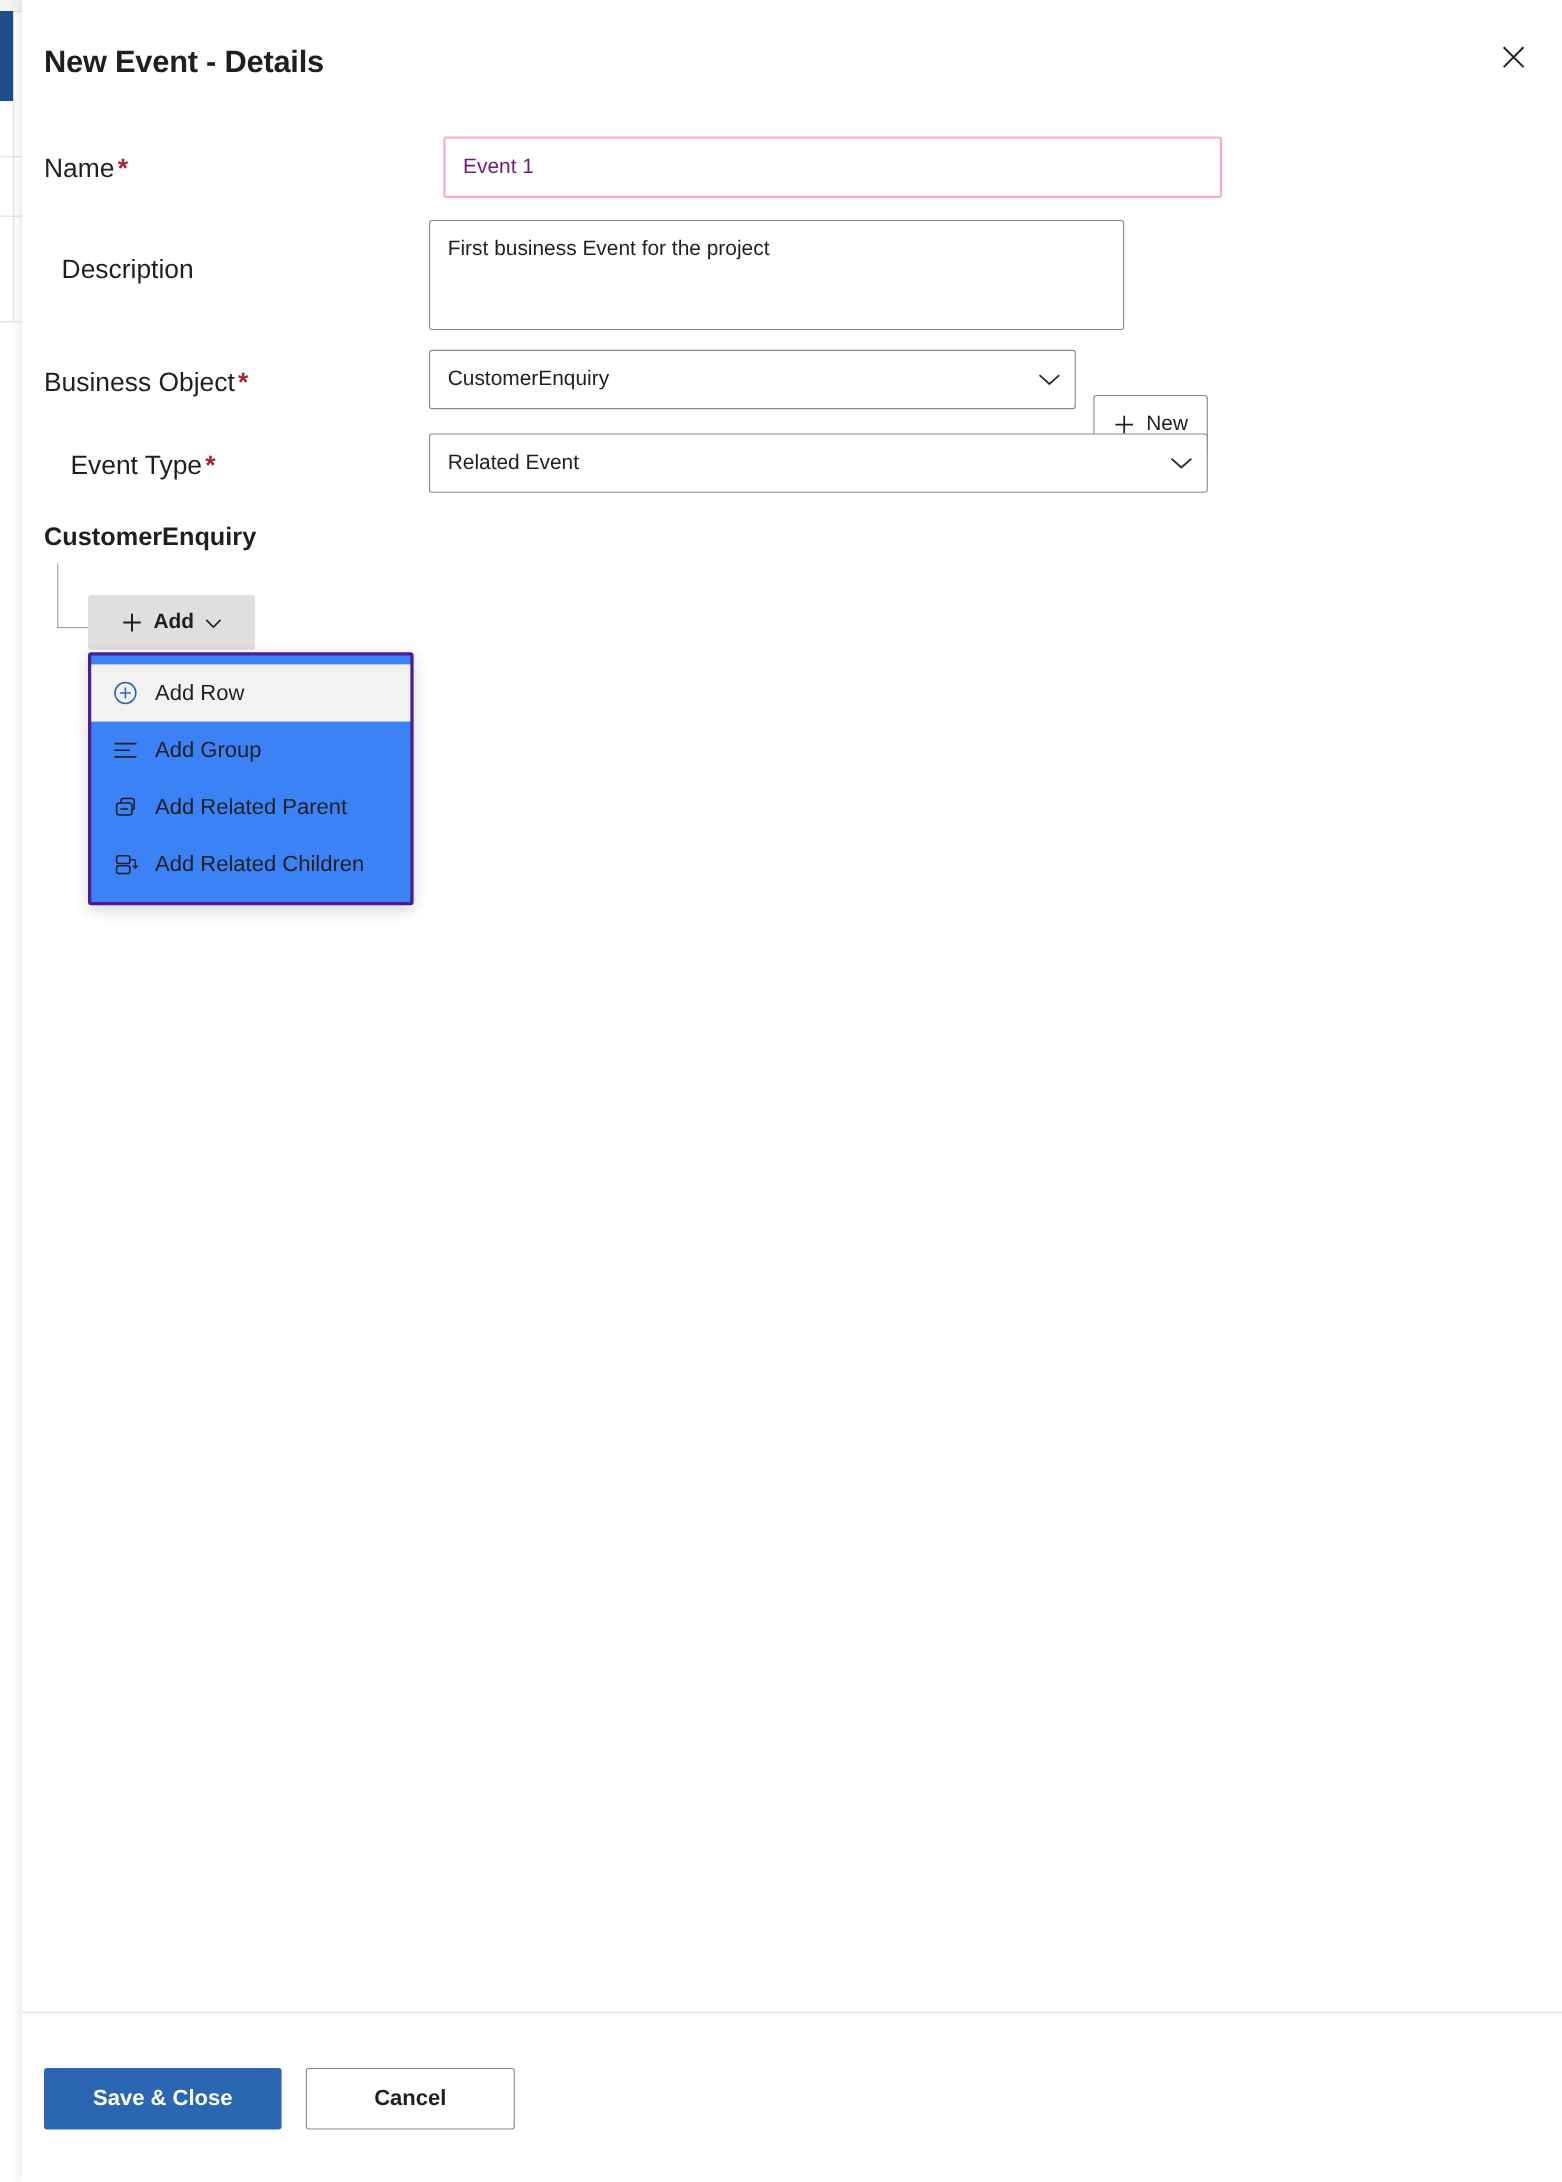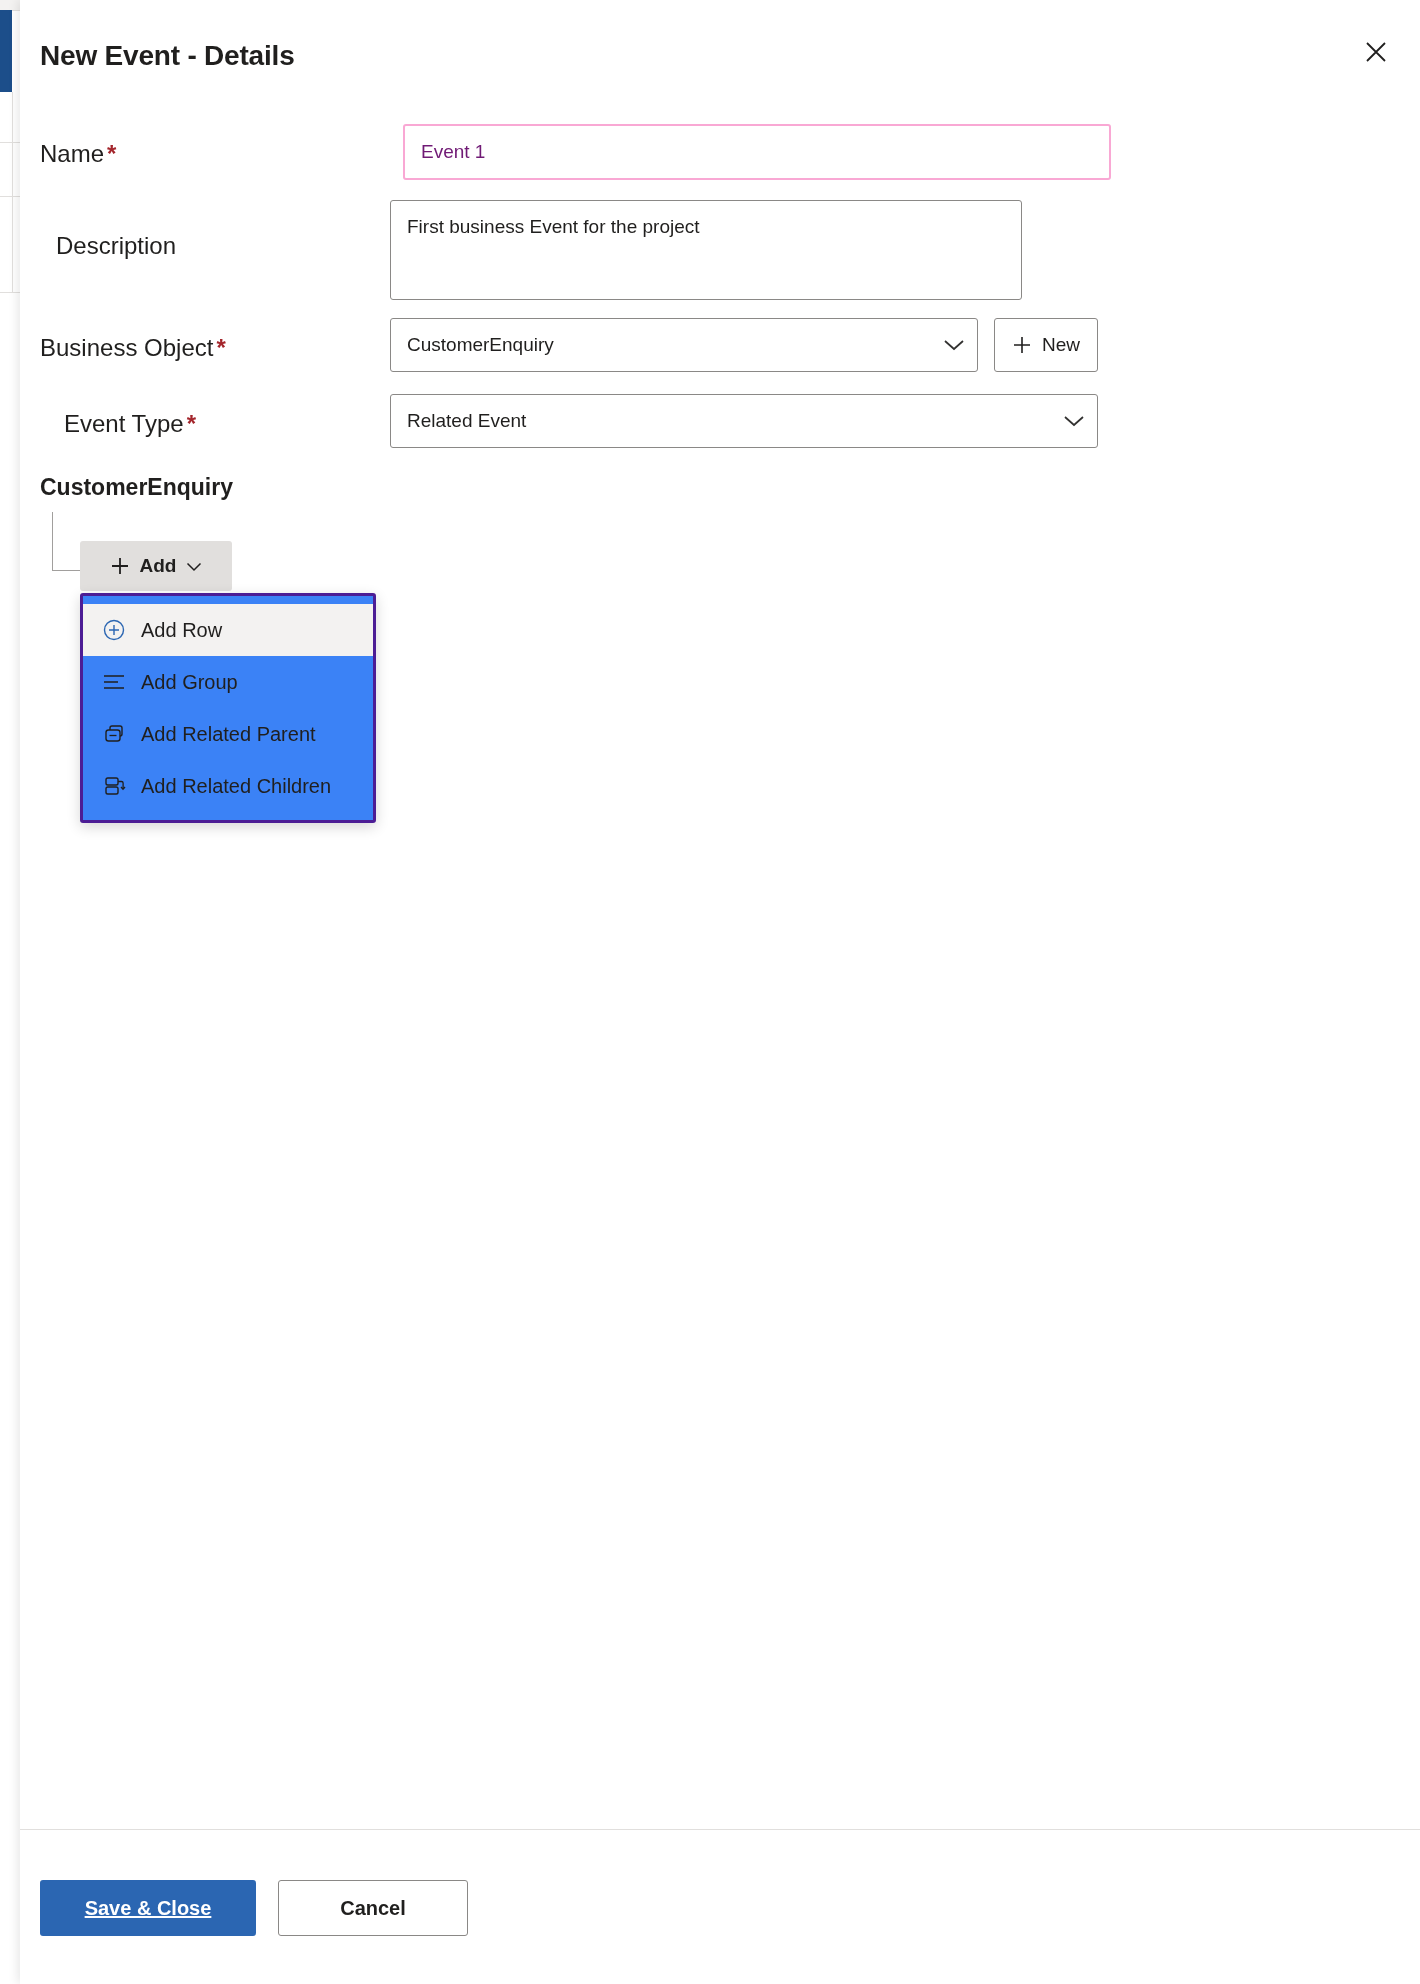--- a/index.html
+++ b/index.html
@@ -183,20 +183,21 @@
     border: 1px solid #8a8886;
     border-radius: 3px;
     background: #ffffff;
     display: flex;
     align-items: center;
     justify-content: center;
     gap: 10px;
     cursor: pointer;
     font-size: 19px;
     color: #201f1e;
+    margin-top: 41px;
   }
 
   
   .tree-title {
     position: absolute;
     left: 20px;
     top: 370px;
     font-size: 23px;
     font-weight: bold;
     color: #201f1e;
@@ -281,21 +282,20 @@
     min-width: 216px;
     height: 56px;
     background: #2b66b2;
     color: #ffffff;
     border: none;
     border-radius: 3px;
     font-family: "Liberation Sans", sans-serif;
     font-size: 20px;
     font-weight: bold;
     cursor: pointer;
-    text-decoration: underline;
   }
   .btn-secondary {
     position: absolute;
     left: 258px;
     top: 50px;
     min-width: 190px;
     height: 56px;
     background: #ffffff;
     color: #201f1e;
     border: 1px solid #8a8886;

